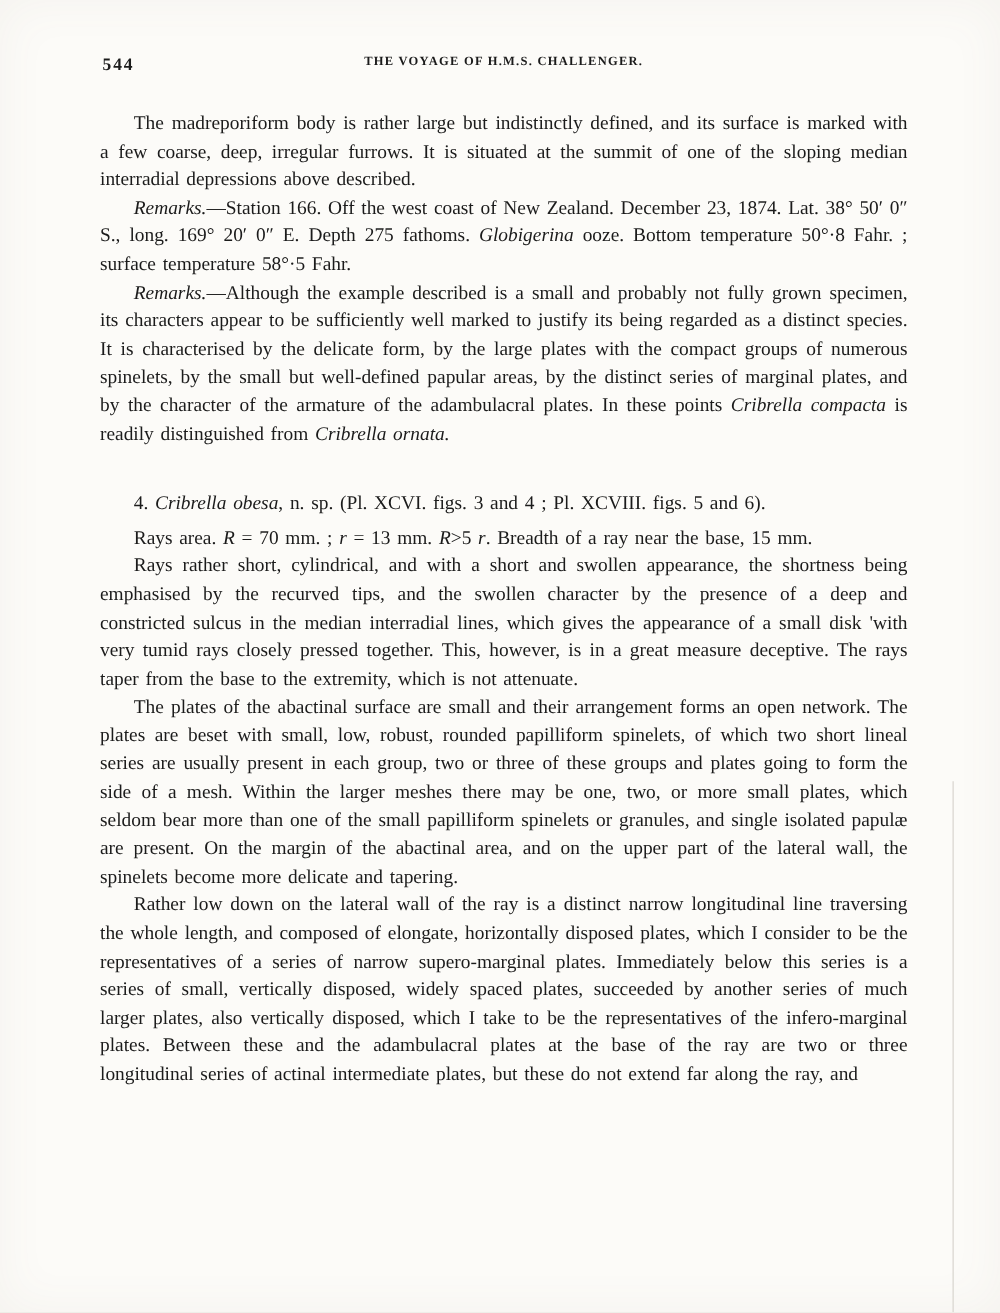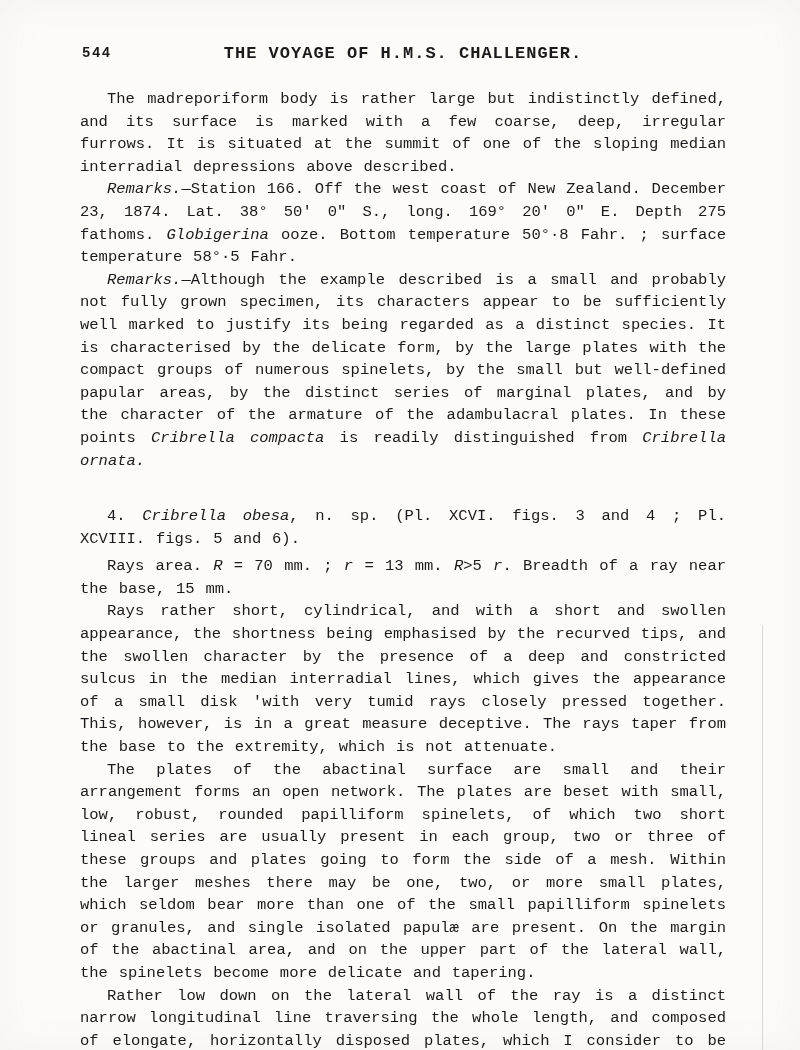--- a/index.html
+++ b/index.html
@@ -8,21 +8,21 @@
     background: #e9e7e2;
   }
   .page {
     position: relative;
     width: 800px;
     height: 1050px;
     margin: 0 auto;
     background: #fcfbf8;
     box-sizing: border-box;
     padding: 44px 74px 0 80px;
-    font-family: Liberation Mono, monospace;
+    font-family: Liberation Serif, serif;
     color: #1b1b1b;
     overflow: hidden;
     box-shadow: inset 0 0 40px rgba(120,110,90,0.06);
   }
   .page-header {
     position: relative;
     height: 20px;
     margin-bottom: 24px;
   }
   .page-number {
@@ -32,21 +32,21 @@
     font-size: 14px;
     letter-spacing: 1.5px;
     font-weight: bold;
   }
   .running-title {
     position: absolute;
     left: 0;
     right: 0;
     top: 0;
     text-align: center;
-    font-size: 17px;
+    font-size: 10px;
     font-weight: bold;
     letter-spacing: 1px;
     white-space: nowrap;
   }
   .page-body {
     font-size: 15.5px;
     line-height: 22.6px;
     text-align: justify;
     word-spacing: 1.5px;
   }

